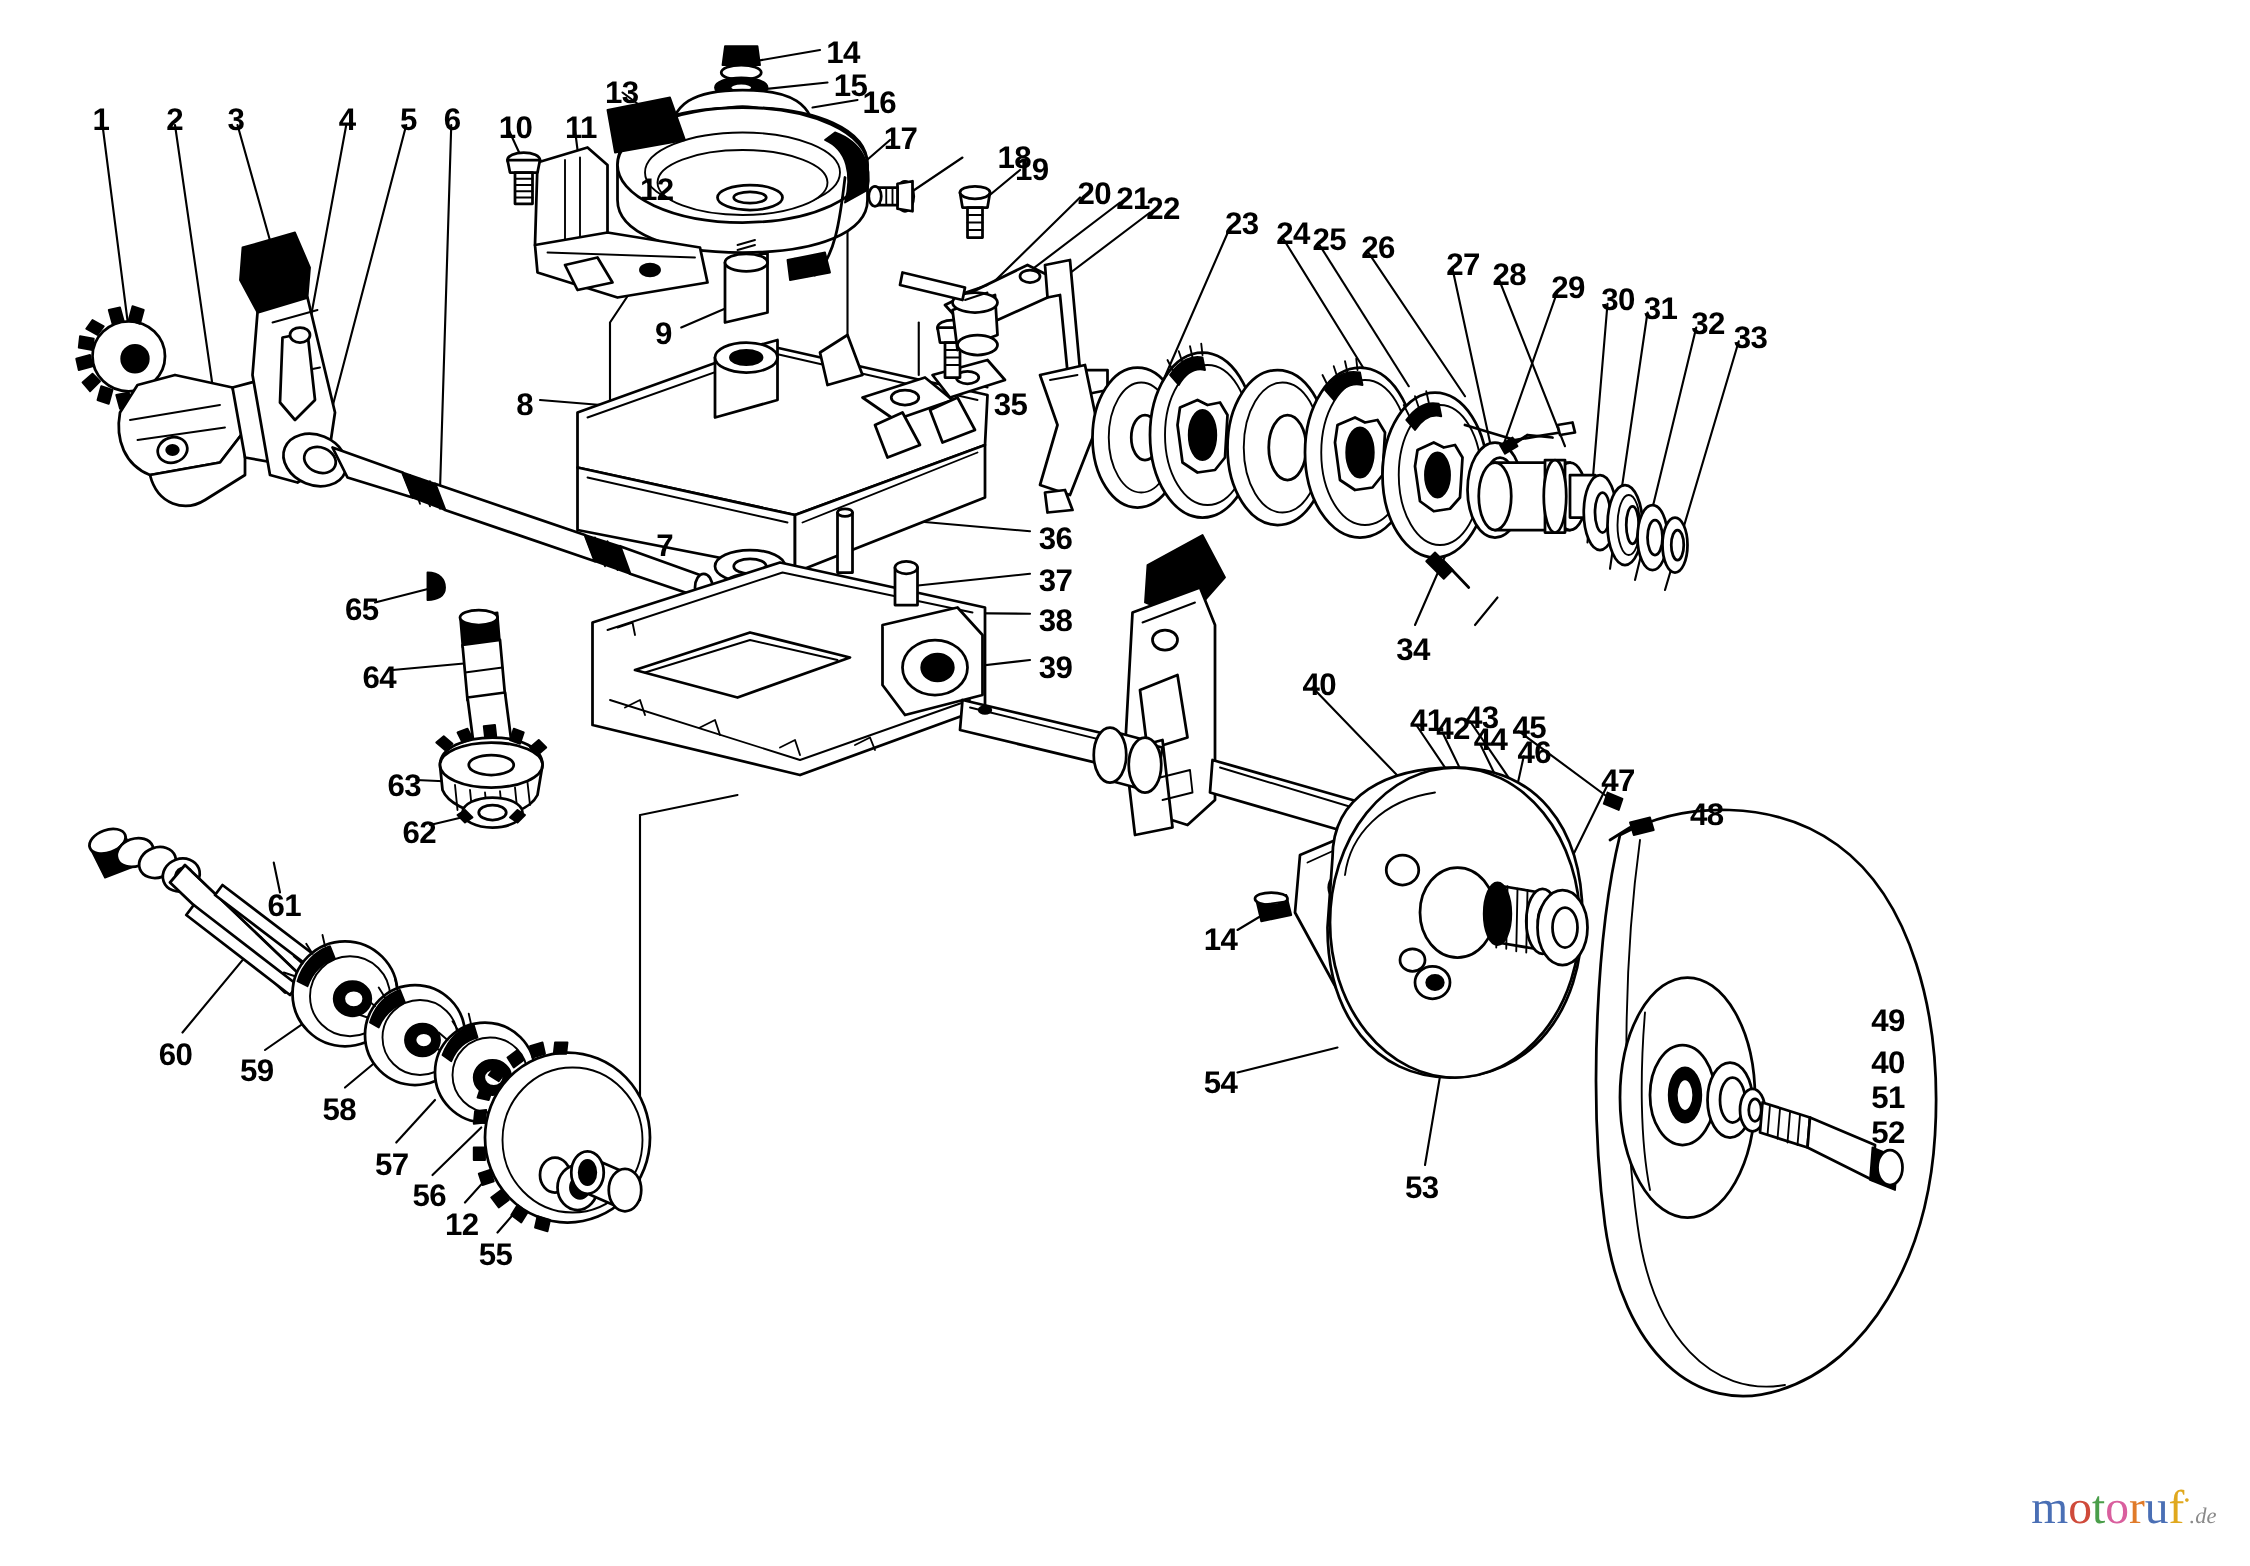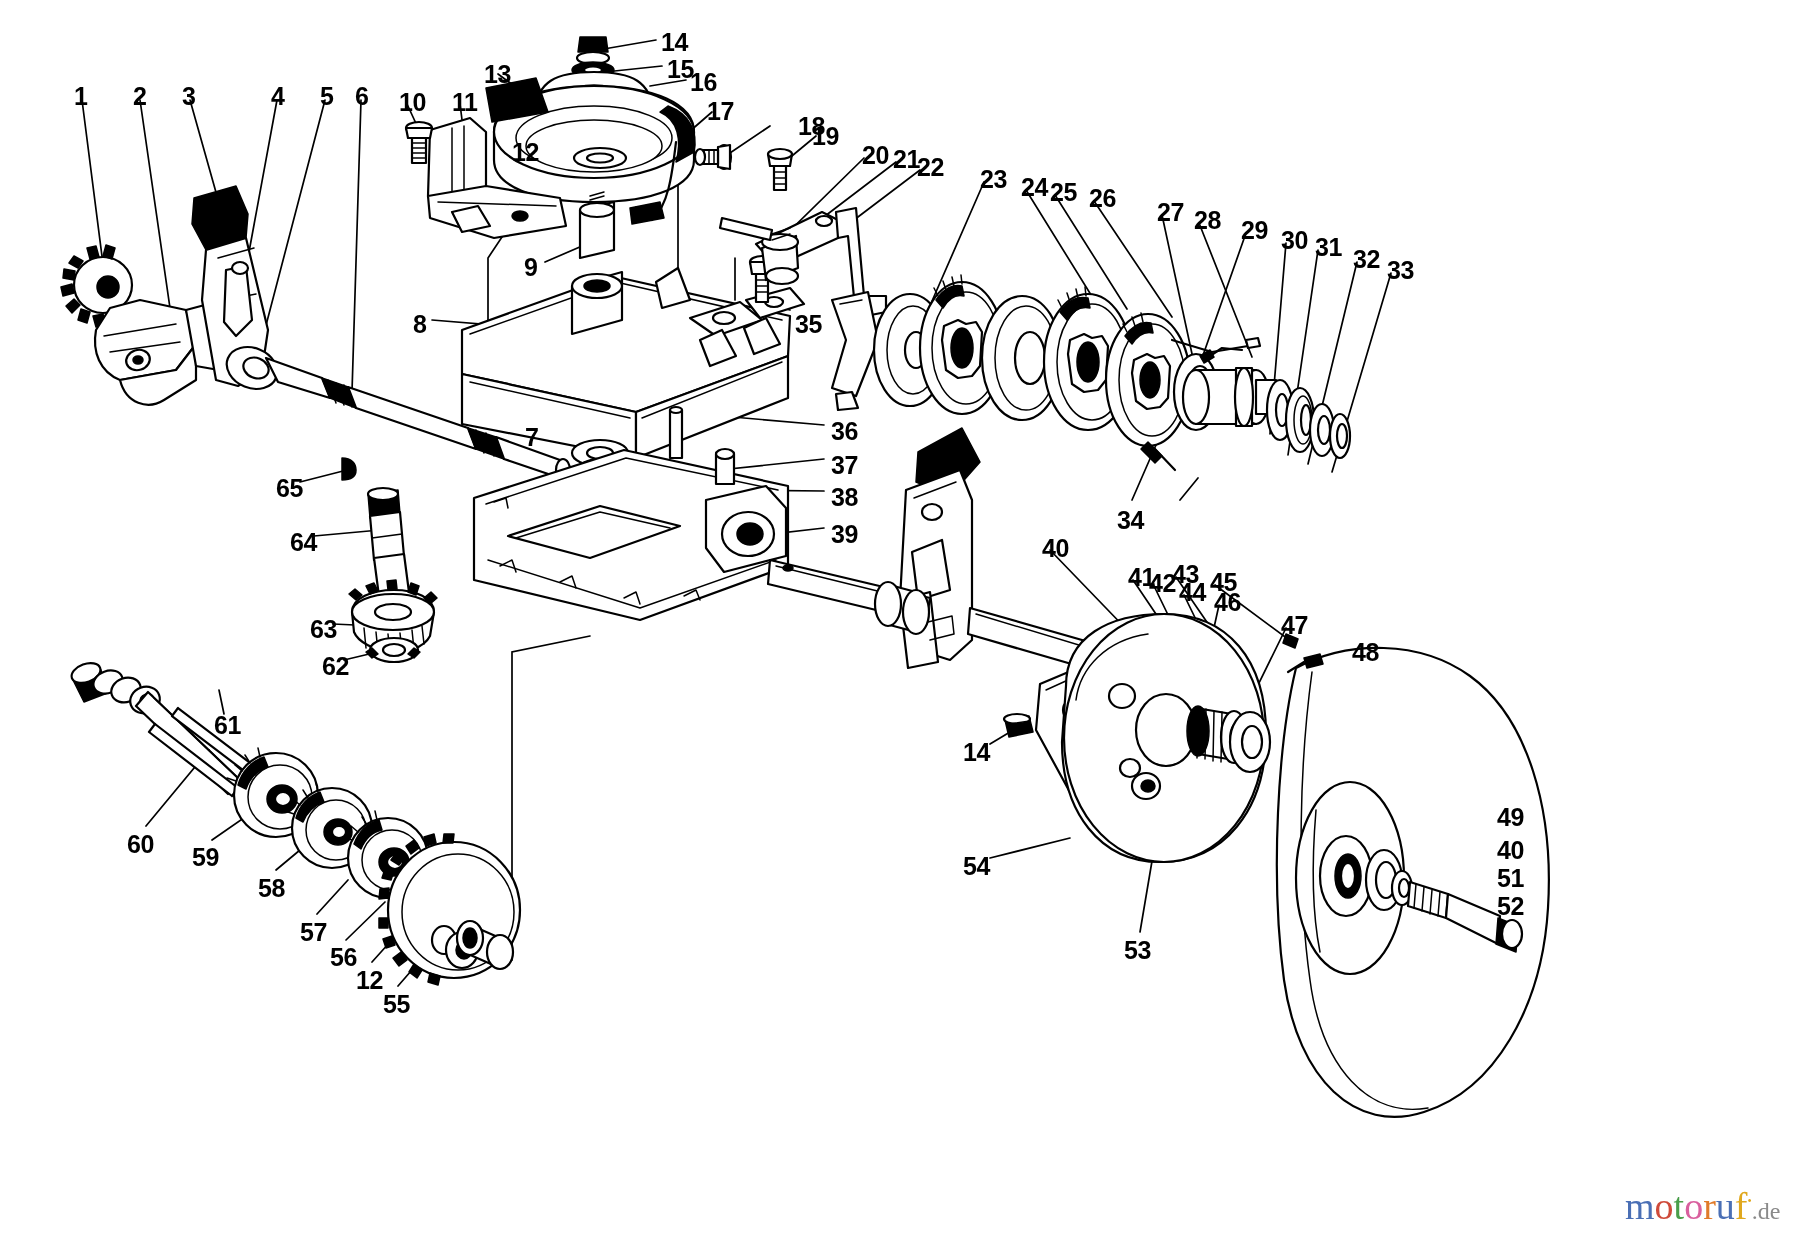--- a/index.html
+++ b/index.html
@@ -4,21 +4,21 @@
 <style>
   html,body{margin:0;padding:0;background:#ffffff;}
   body{font-family:"Liberation Sans",sans-serif;}
   #page{position:relative;width:1800px;height:1253px;background:#fff;overflow:hidden;}
   #art{position:absolute;left:0;top:0;width:1800px;height:1253px;}
   .callout{position:absolute;font-family:"Liberation Sans",sans-serif;font-weight:bold;
            color:#000;font-size:25px;line-height:1;letter-spacing:-0.5px;white-space:nowrap;}
   .wm{position:absolute;font-family:"Liberation Serif",serif;font-size:38px;font-weight:400;
       letter-spacing:0px;white-space:nowrap;}
   .wm span{display:inline-block;}
-  .wm .suffix{font-size:24px;color:#8a8a8a;vertical-align:baseline;}
+  .wm .suffix{font-size:18px;color:#8a8a8a;vertical-align:baseline;font-style:italic;}
   .wm .dotmark{font-size:12px;vertical-align:super;}
 </style>
 </head>
 <body>
 
 <div id="page">
 
   <svg id="art" viewBox="0 0 1800 1253" xmlns="http://www.w3.org/2000/svg">
     <defs>
       <style>

